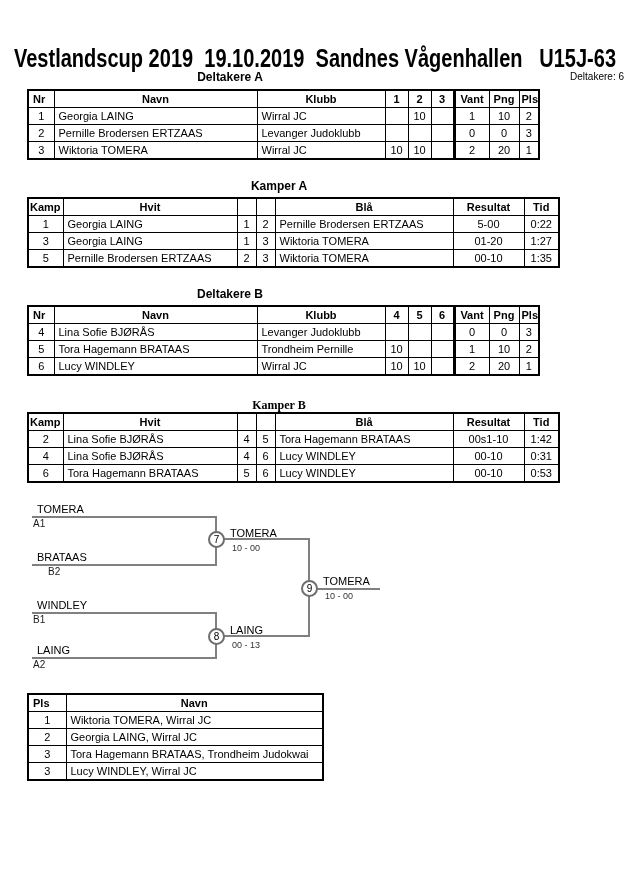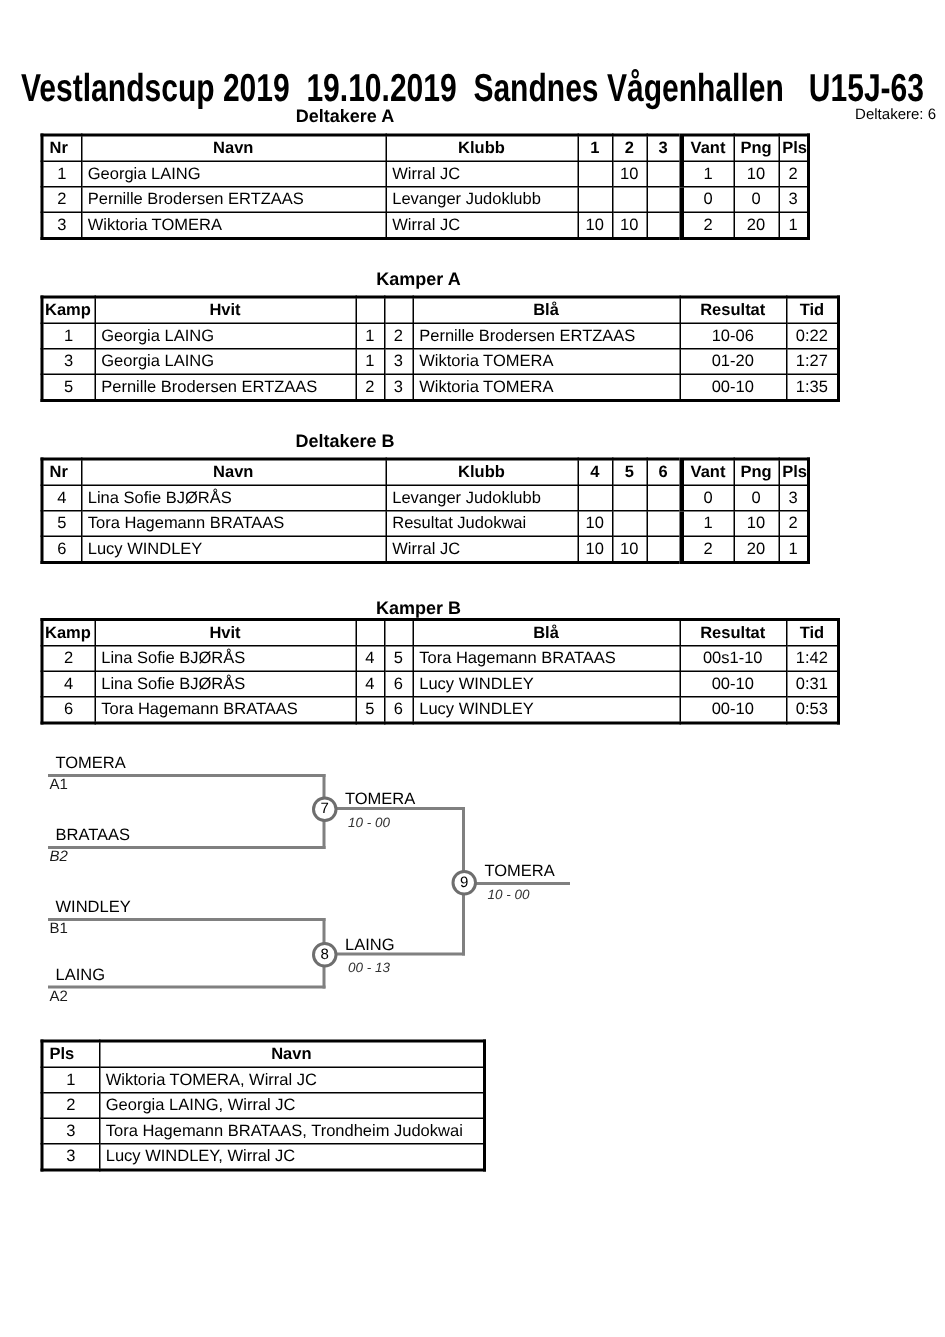--- a/index.html
+++ b/index.html
@@ -29,21 +29,21 @@
   }
   th{font-weight:bold;height:16px;}
   .al{text-align:left;padding-left:4px;}
   .thick-left{border-left:3px solid #000;margin-top:47px;}
   
   .bk-line{position:absolute;background:#808080;}
   .bk-h{height:2px;}
   .bk-v{width:2px;}
   .bk-name{position:absolute;font-size:11px;white-space:nowrap;}
   .bk-seed{position:absolute;font-size:10px;color:#1a1a1a;white-space:nowrap;}
-  .bk-score{position:absolute;font-size:9px;color:#333;white-space:nowrap;font-style:italic;}
+  .bk-score{position:absolute;font-size:9px;color:#333;white-space:nowrap;}
   .bk-circle{
     position:absolute;width:17px;height:17px;box-sizing:border-box;
     border:2px solid #6e6e6e;border-radius:50%;background:#fff;
     font-size:10px;line-height:13px;text-align:center;z-index:2;
   }
 </style>
 </head>
 <body>
 
 <div class="page-title">Vestlandscup 2019  19.10.2019  Sandnes Vågenhallen   U15J-63</div>
@@ -130,21 +130,21 @@
     <th>Blå</th>
     <th>Resultat</th>
     <th>Tid</th>
   </tr>
   <tr>
     <td>1</td>
     <td class="al">Georgia LAING</td>
     <td>1</td>
     <td>2</td>
     <td class="al">Pernille Brodersen ERTZAAS</td>
-    <td>10-06</td>
+    <td>5-00</td>
     <td>0:22</td>
   </tr>
   <tr>
     <td>3</td>
     <td class="al">Georgia LAING</td>
     <td>1</td>
     <td>3</td>
     <td class="al">Wiktoria TOMERA</td>
     <td>01-20</td>
     <td>1:27</td>
@@ -193,21 +193,21 @@
     <td></td>
     <td></td>
     <td></td>
     <td class="thick-left">0</td>
     <td>0</td>
     <td>3</td>
   </tr>
   <tr>
     <td>5</td>
     <td class="al">Tora Hagemann BRATAAS</td>
-    <td class="al">Resultat Judokwai</td>
+    <td class="al">Trondheim Pernille</td>
     <td>10</td>
     <td></td>
     <td></td>
     <td class="thick-left">1</td>
     <td>10</td>
     <td>2</td>
   </tr>
   <tr>
     <td>6</td>
     <td class="al">Lucy WINDLEY</td>
@@ -215,21 +215,21 @@
     <td>10</td>
     <td>10</td>
     <td></td>
     <td class="thick-left">2</td>
     <td>20</td>
     <td>1</td>
   </tr>
 </tbody>
   </table>
 
-<div class="section-title" style="left:279px;top:398px;">Kamper B</div>
+<div class="section-title" style="left:279px;top:398px;font-family:Liberation Serif, serif;">Kamper B</div>
 <table style="left:27px;top:412px;width:531px;">
   <colgroup>
       <col style="width:35px">
       <col style="width:174px">
       <col style="width:19px">
       <col style="width:19px">
       <col style="width:178px">
       <col style="width:71px">
       <col style="width:35px">
     </colgroup>
@@ -271,21 +271,21 @@
     <td>0:53</td>
   </tr>
 </tbody>
   </table>
 
 <div>
 
   <div class="bk-name" style="left:37px;top:503px;">TOMERA</div>
   <div class="bk-seed" style="left:33px;top:518px;">A1</div>
   <div class="bk-name" style="left:37px;top:551px;">BRATAAS</div>
-  <div class="bk-seed" style="left:33px;top:566px;font-style:italic;">B2</div>
+  <div class="bk-seed" style="left:48px;top:566px;">B2</div>
   <div class="bk-name" style="left:37px;top:599px;">WINDLEY</div>
   <div class="bk-seed" style="left:33px;top:614px;">B1</div>
   <div class="bk-name" style="left:37px;top:644px;">LAING</div>
   <div class="bk-seed" style="left:33px;top:659px;">A2</div>
 
   <div class="bk-line bk-h" style="left:32px;top:516px;width:185px;"></div>
   <div class="bk-line bk-h" style="left:32px;top:564px;width:185px;"></div>
   <div class="bk-line bk-v" style="left:215px;top:516px;height:50px;"></div>
   <div class="bk-line bk-h" style="left:216px;top:538px;width:94px;"></div>
   <div class="bk-line bk-h" style="left:32px;top:612px;width:185px;"></div>

